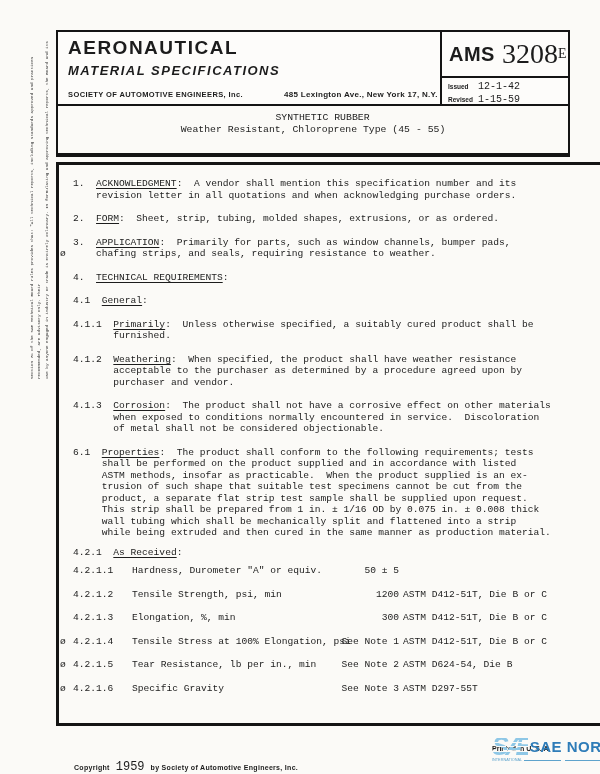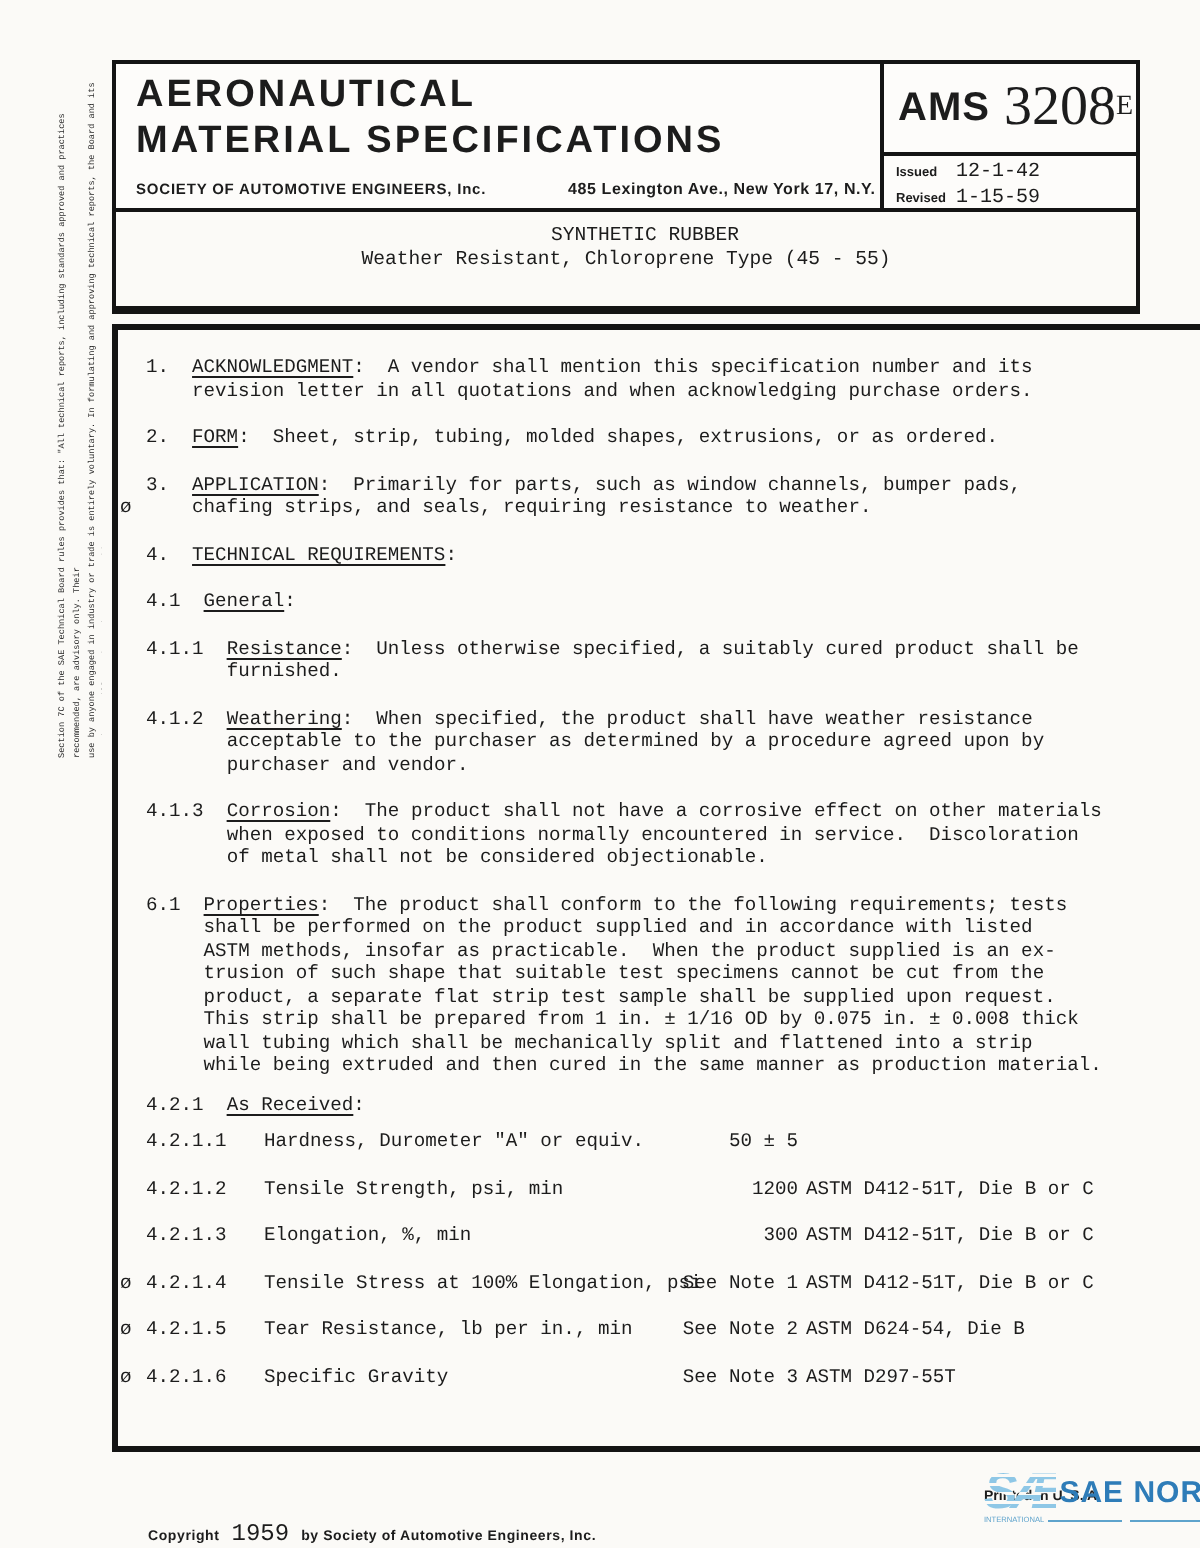--- a/index.html
+++ b/index.html
@@ -10,21 +10,21 @@
   
   .side-text{position:absolute;left:28px;top:34px;height:345px;width:23px;
     writing-mode:vertical-rl;transform:rotate(180deg);
     font-size:4.3px;line-height:7.4px;color:#2b2b2b;white-space:pre-line;overflow:hidden;}
 
   
   .header-box{position:absolute;left:56px;top:30px;width:514px;height:76px;
     border:2.5px solid #141414;box-sizing:border-box;background:#fdfcfa;}
   .hb-left{position:absolute;left:10px;top:5px;right:132px;bottom:0;}
   .hb-t1{font-weight:bold;font-size:19px;letter-spacing:1.5px;line-height:22px;}
-  .hb-t2{font-weight:bold;font-size:19px;letter-spacing:1.5px;line-height:22px;margin-top:1px;}
+  .hb-t2{font-weight:bold;font-size:13px;letter-spacing:1.5px;line-height:22px;margin-top:1px;font-style:italic;}
   .hb-org{position:absolute;left:10px;bottom:5px;font-weight:bold;font-size:7.5px;letter-spacing:.4px;white-space:nowrap;}
   .hb-addr{position:absolute;left:226px;bottom:5px;font-weight:bold;font-size:8px;letter-spacing:.3px;white-space:nowrap;}
   .hb-right{position:absolute;right:0;top:0;width:128px;height:100%;border-left:2.5px solid #141414;box-sizing:border-box;}
   .ams-cell{position:absolute;left:0;top:0;right:0;height:44px;border-bottom:2.5px solid #141414;
     display:flex;align-items:center;padding-left:7px;}
   .ams-prefix{font-weight:bold;font-size:20px;letter-spacing:.5px;}
   .ams-num{font-family:"Liberation Serif",serif;font-size:28px;margin-left:7px;}
   .ams-rev{font-family:"Liberation Serif",serif;font-size:14px;}
   .dates-cell{position:absolute;left:0;bottom:0;right:0;top:46.5px;padding:2px 0 0 6px;}
   .date-row{display:flex;align-items:baseline;height:13px;}
@@ -133,21 +133,21 @@
 
     <div class="para">
       <span class="pfx">4.  </span><span class="plabel">TECHNICAL REQUIREMENTS</span><span class="prest">:</span>
     </div>
 
     <div class="para">
       <span class="pfx">4.1  </span><span class="plabel">General</span><span class="prest">:</span>
     </div>
 
     <div class="para">
-      <span class="pfx">4.1.1  </span><span class="plabel">Resistance</span><span class="prest">:  Unless otherwise specified, a suitably cured product shall be
+      <span class="pfx">4.1.1  </span><span class="plabel">Primarily</span><span class="prest">:  Unless otherwise specified, a suitably cured product shall be
        furnished.</span>
     </div>
 
     <div class="para">
       <span class="pfx">4.1.2  </span><span class="plabel">Weathering</span><span class="prest">:  When specified, the product shall have weather resistance
        acceptable to the purchaser as determined by a procedure agreed upon by
        purchaser and vendor.</span>
     </div>
 
     <div class="para">

